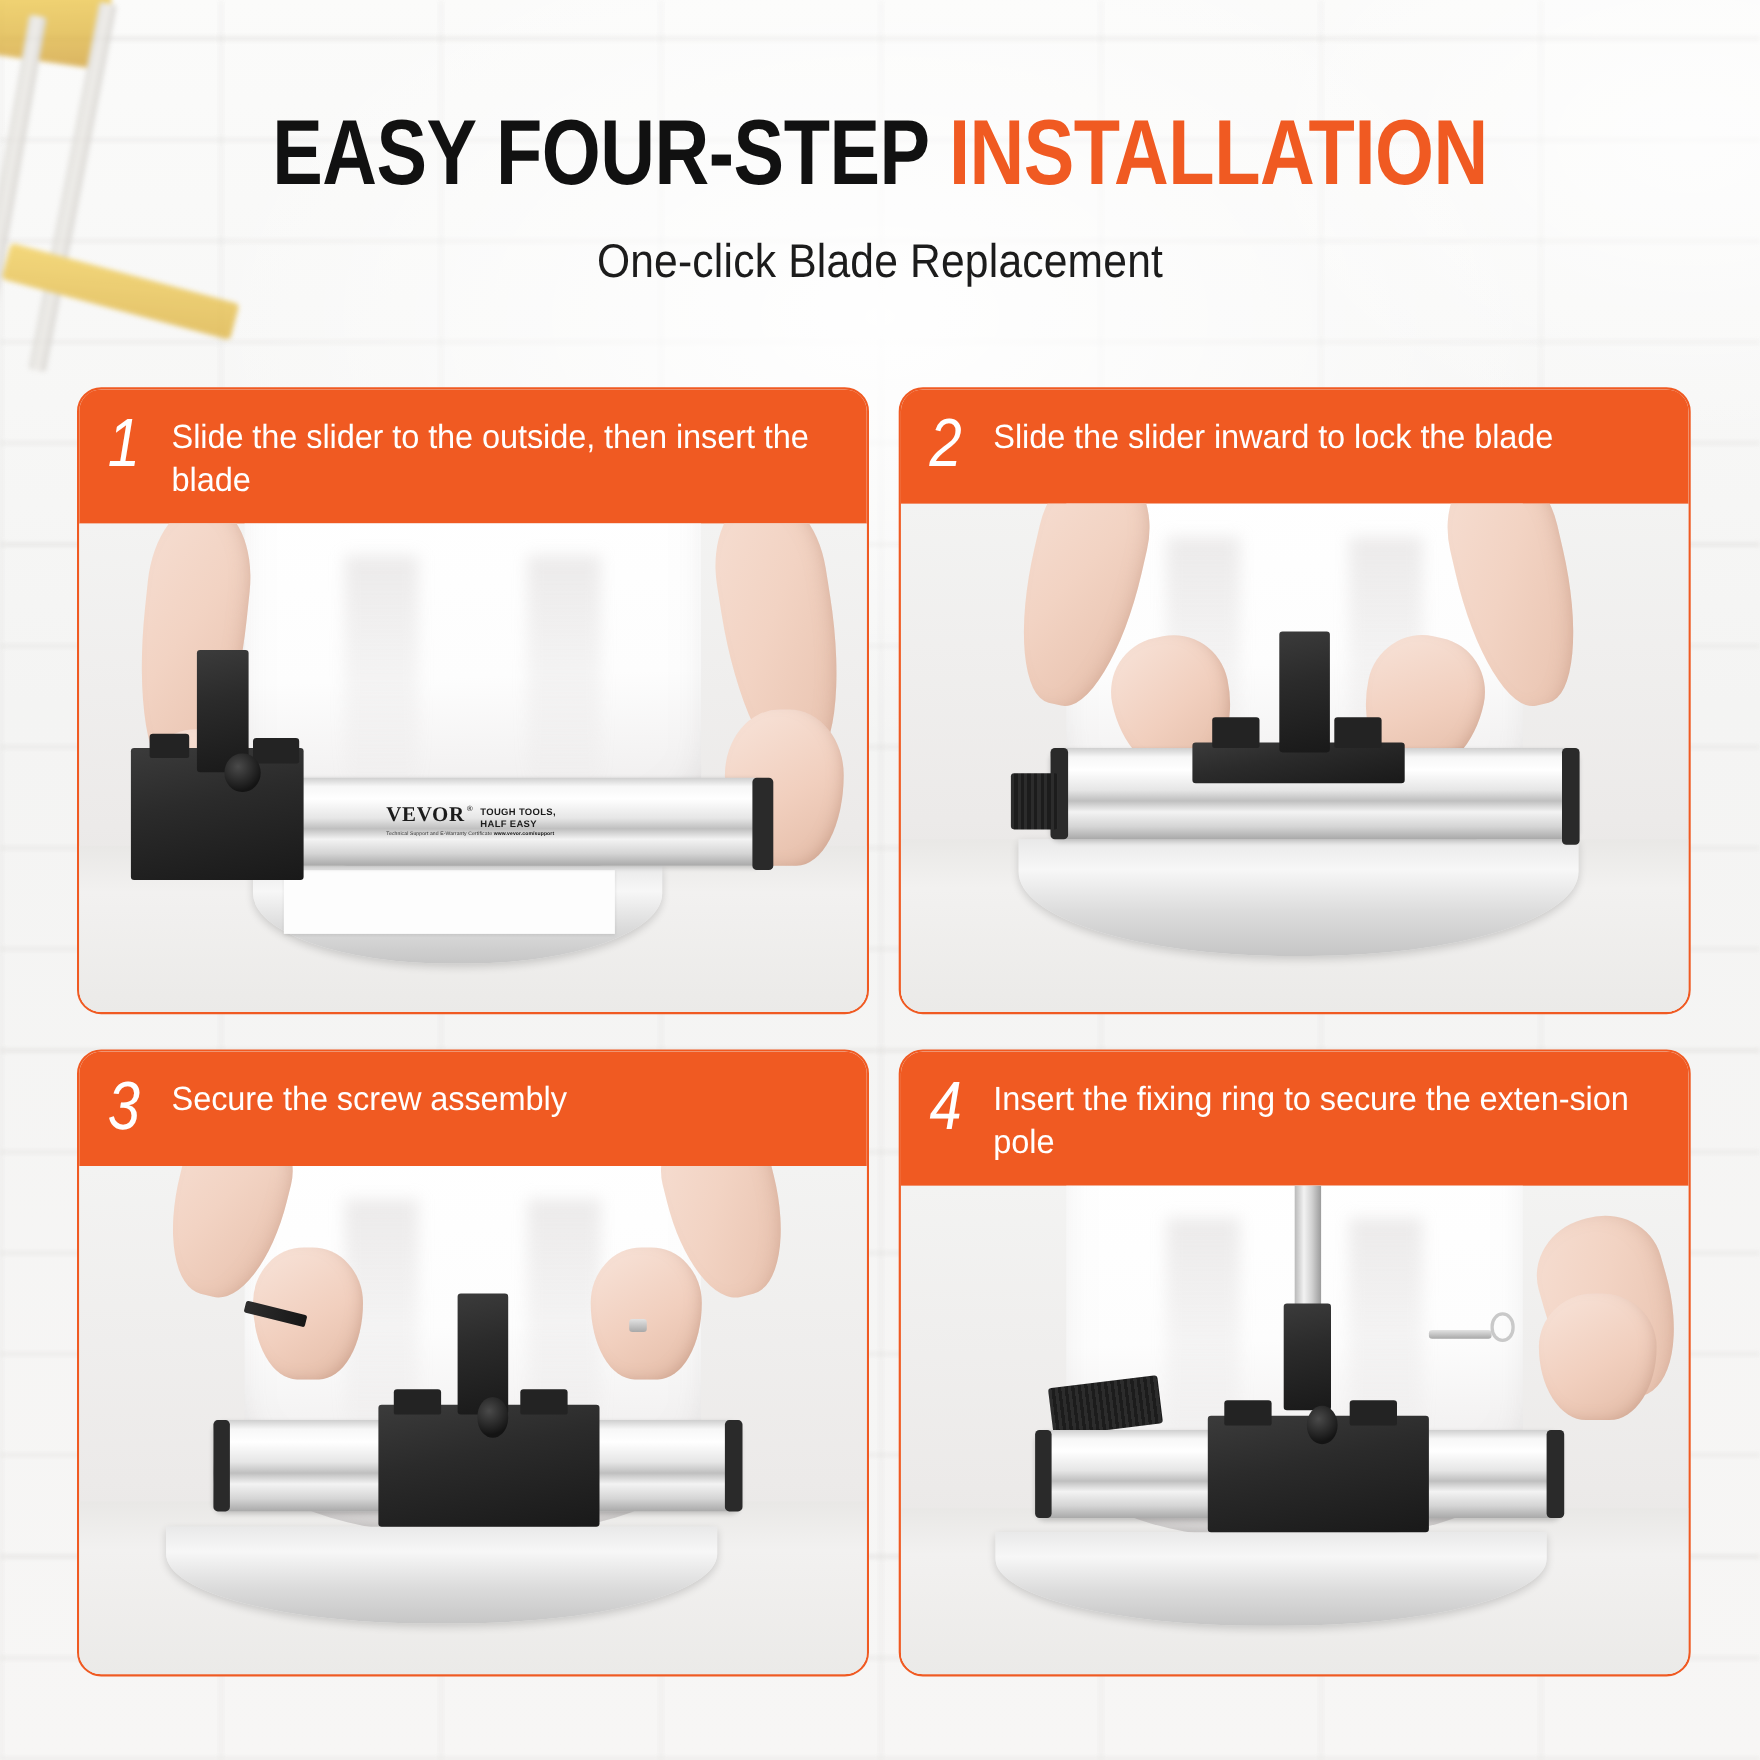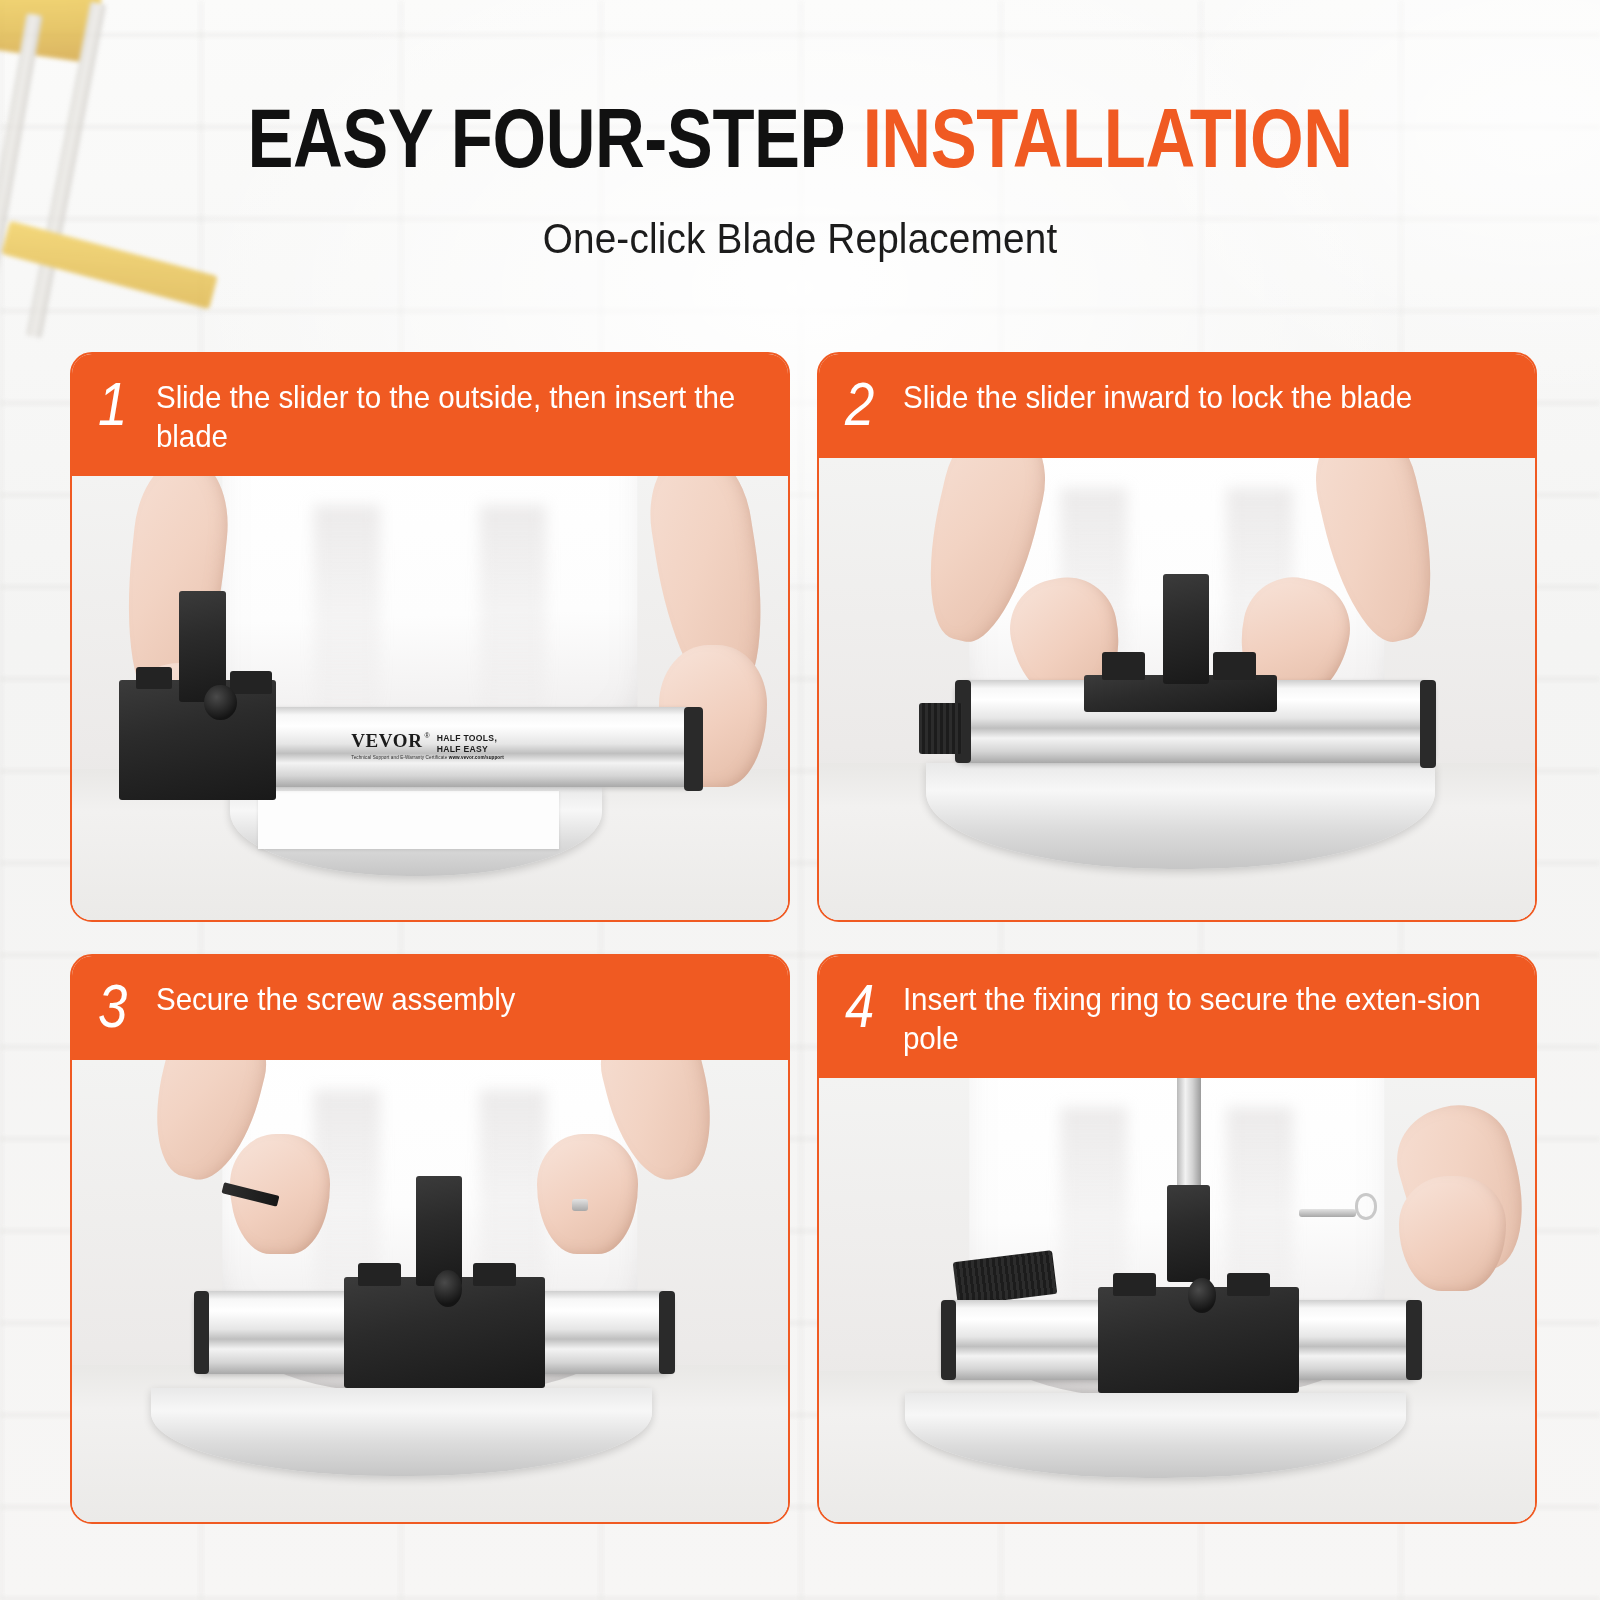--- a/index.html
+++ b/index.html
@@ -358,21 +358,21 @@
       <div class="black-block" style="left:6.5%;top:46%;width:22%;height:27%;"></div>
       <div class="black-block" style="left:15%;top:26%;width:6.5%;height:25%;"></div>
       <div class="slider-tab" style="left:9%;top:43%;width:5%;height:5%;"></div>
       <div class="slider-tab" style="left:22%;top:44%;width:6%;height:5%;"></div>
       <div class="hinge" style="left:18.5%;top:47%;width:4.5%;height:8%;"></div>
       <div class="vevor-print" style="left:39%;top:57.5%;">
         <div class="vv-row">
           <span class="vv-word">VEVOR</span>
           <span class="vv-reg">®</span>
           <span class="vv-tag">
-            <span>HALF TOOLS,</span><br>
+            <span>TOUGH TOOLS,</span><br>
             <span>HALF EASY</span>
           </span>
         </div>
         <div class="vv-fine">
           <span>Technical Support and E-Warranty Certificate </span><b>www.vevor.com/support</b>
         </div>
       </div>
     </div>
   </div>
 

